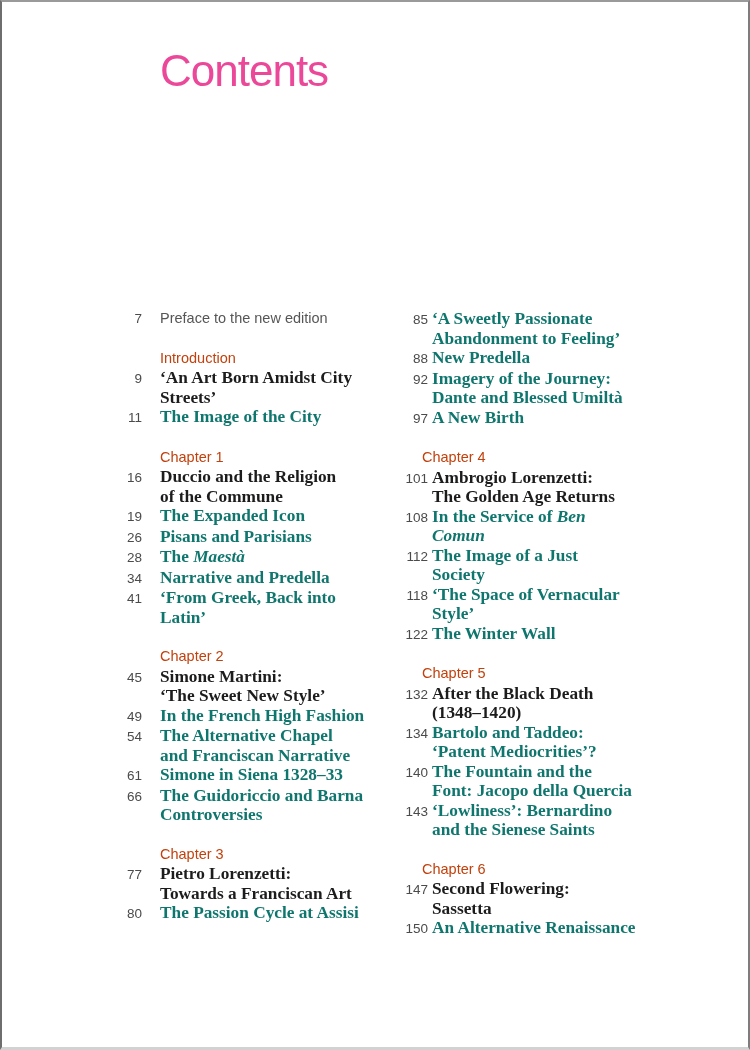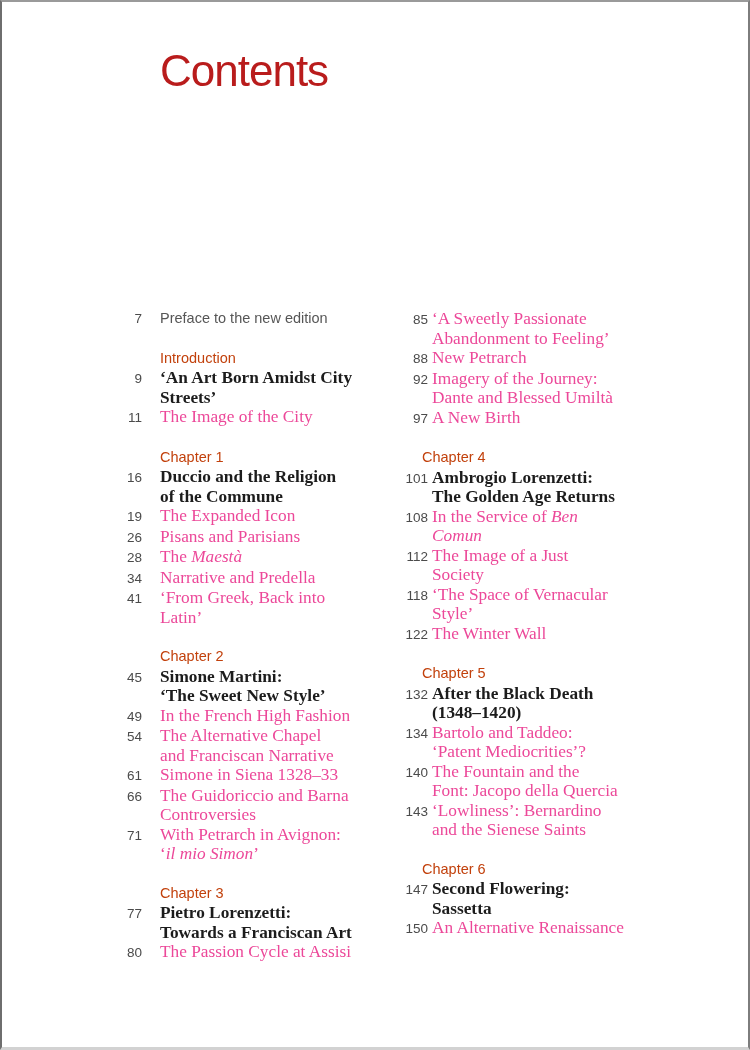--- a/index.html
+++ b/index.html
@@ -18,21 +18,21 @@
     border-right: 2px solid #7d7d7d;
     border-bottom: 3px solid #d2d2d2;
   }
   .title {
     position: absolute;
     left: 158px; top: 44px;
     font-family: "Liberation Sans", sans-serif;
     font-size: 44px;
     font-weight: 300;
     letter-spacing: -1px;
-    color: #b91c1c;
+    color: #ec4899;
   }
   .col { position: absolute; top: 307px; }
   .col-left  { left: 104px; width: 292px; }
   .col-right { left: 386px; width: 310px; }
 
   .section { margin-top: 20px; }
   .section:first-child { margin-top: 0; }
 
   .label {
     font: 14.5px/19.5px "Liberation Sans", sans-serif;
@@ -47,21 +47,21 @@
     width: 36px; margin-right: 18px;
     text-align: right;
     font: 13.5px/19.5px "Liberation Sans", sans-serif;
     color: #4b4b4b;
   }
   .col-right .num { width: 40px; margin-right: 4px; }
 
   .txt { font: 17.3px/19.5px "Liberation Serif", serif; }
   .txt .line { white-space: nowrap; }
   .txt.bold  { font-weight: 700; color: #1c1c1c; }
-  .txt.serif { font-weight: 400; color: #ec4899; }
+  .txt.serif { font-weight: 700; color: #0f766e; }
   .txt.sans  {
     font: 14.5px/19.5px "Liberation Sans", sans-serif;
     color: #565656;
   }
 </style>
 </head>
 <body>
 
 <div class="page">
   <h1 class="title">Contents</h1>
@@ -159,27 +159,20 @@
             <div class="line">Simone in Siena 1328–33</div>
           </div>
         </div>
         <div class="row">
           <div class="num">66</div>
           <div class="txt serif">
             <div class="line">The Guidoriccio and Barna</div>
             <div class="line">Controversies</div>
           </div>
         </div>
-        <div class="row">
-          <div class="num">71</div>
-          <div class="txt serif">
-            <div class="line">With Petrarch in Avignon:</div>
-            <div class="line">‘<i>il mio Simon</i>’</div>
-          </div>
-        </div>
       </div>
       <div class="section">
         <div class="label">Chapter 3</div>
         <div class="row">
           <div class="num">77</div>
           <div class="txt bold">
             <div class="line">Pietro Lorenzetti:</div>
             <div class="line">Towards a Franciscan Art</div>
           </div>
         </div>
@@ -196,21 +189,21 @@
         <div class="row">
           <div class="num">85</div>
           <div class="txt serif">
             <div class="line">‘A Sweetly Passionate</div>
             <div class="line">Abandonment to Feeling’</div>
           </div>
         </div>
         <div class="row">
           <div class="num">88</div>
           <div class="txt serif">
-            <div class="line">New Petrarch</div>
+            <div class="line">New Predella</div>
           </div>
         </div>
         <div class="row">
           <div class="num">92</div>
           <div class="txt serif">
             <div class="line">Imagery of the Journey:</div>
             <div class="line">Dante and Blessed Umiltà</div>
           </div>
         </div>
         <div class="row">

